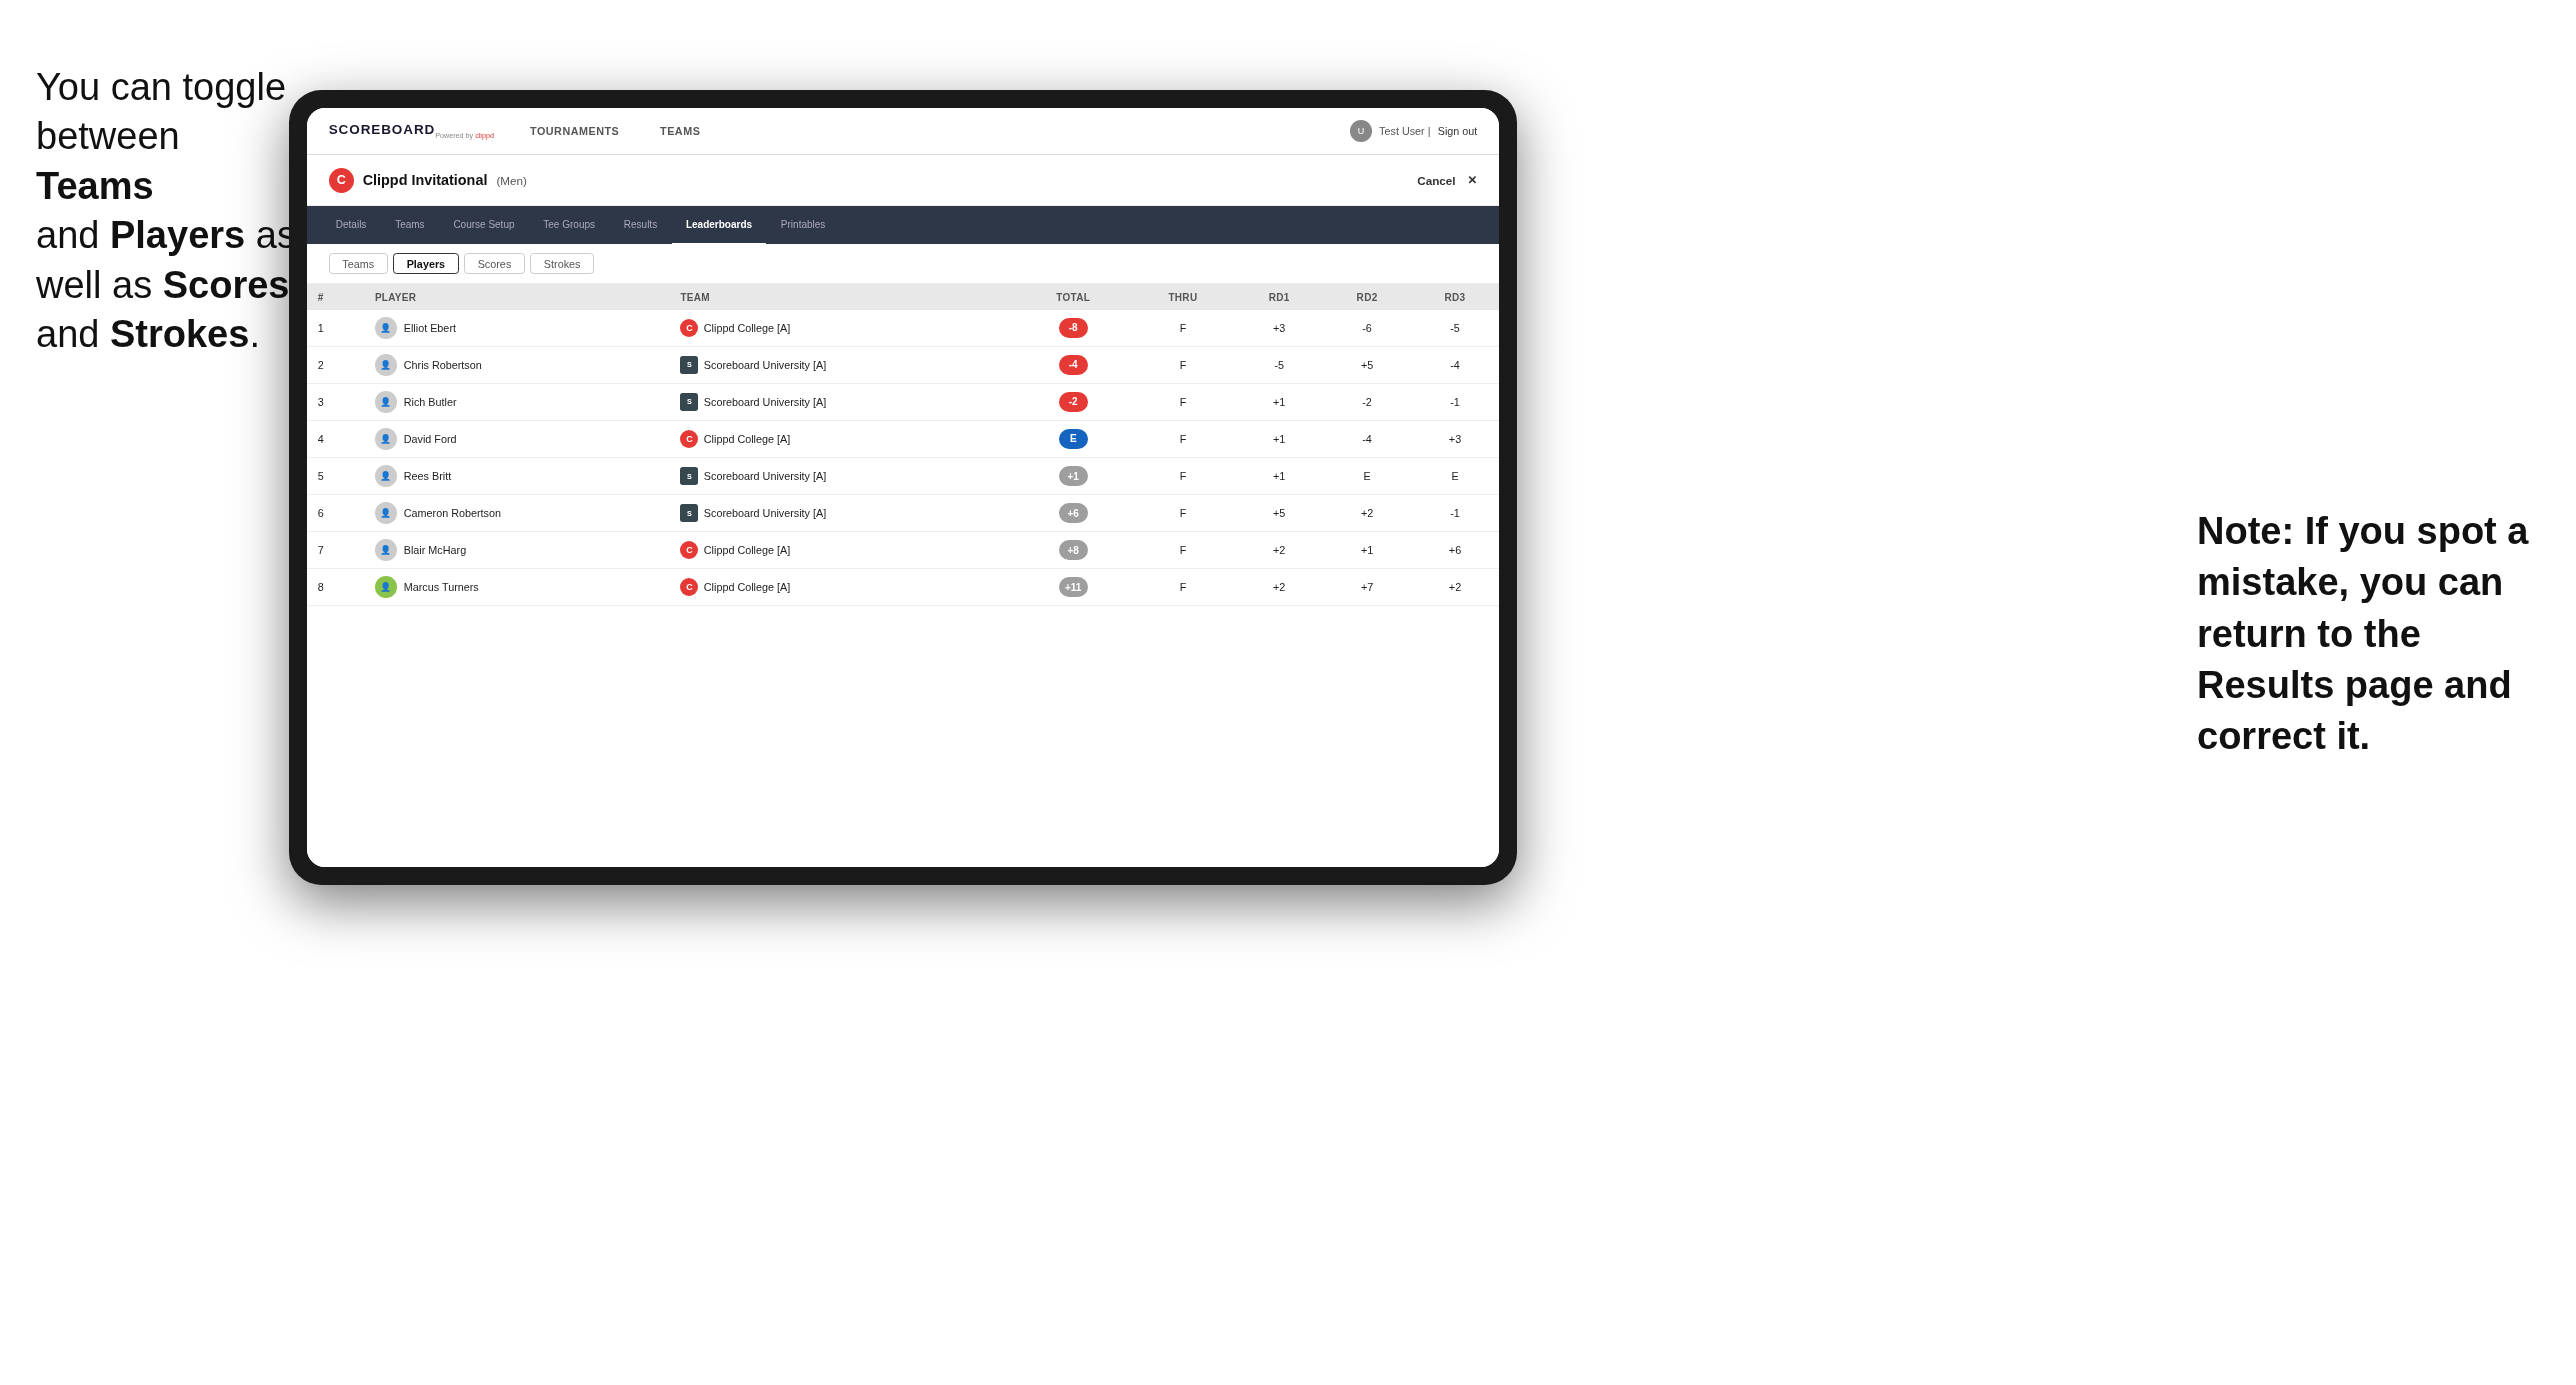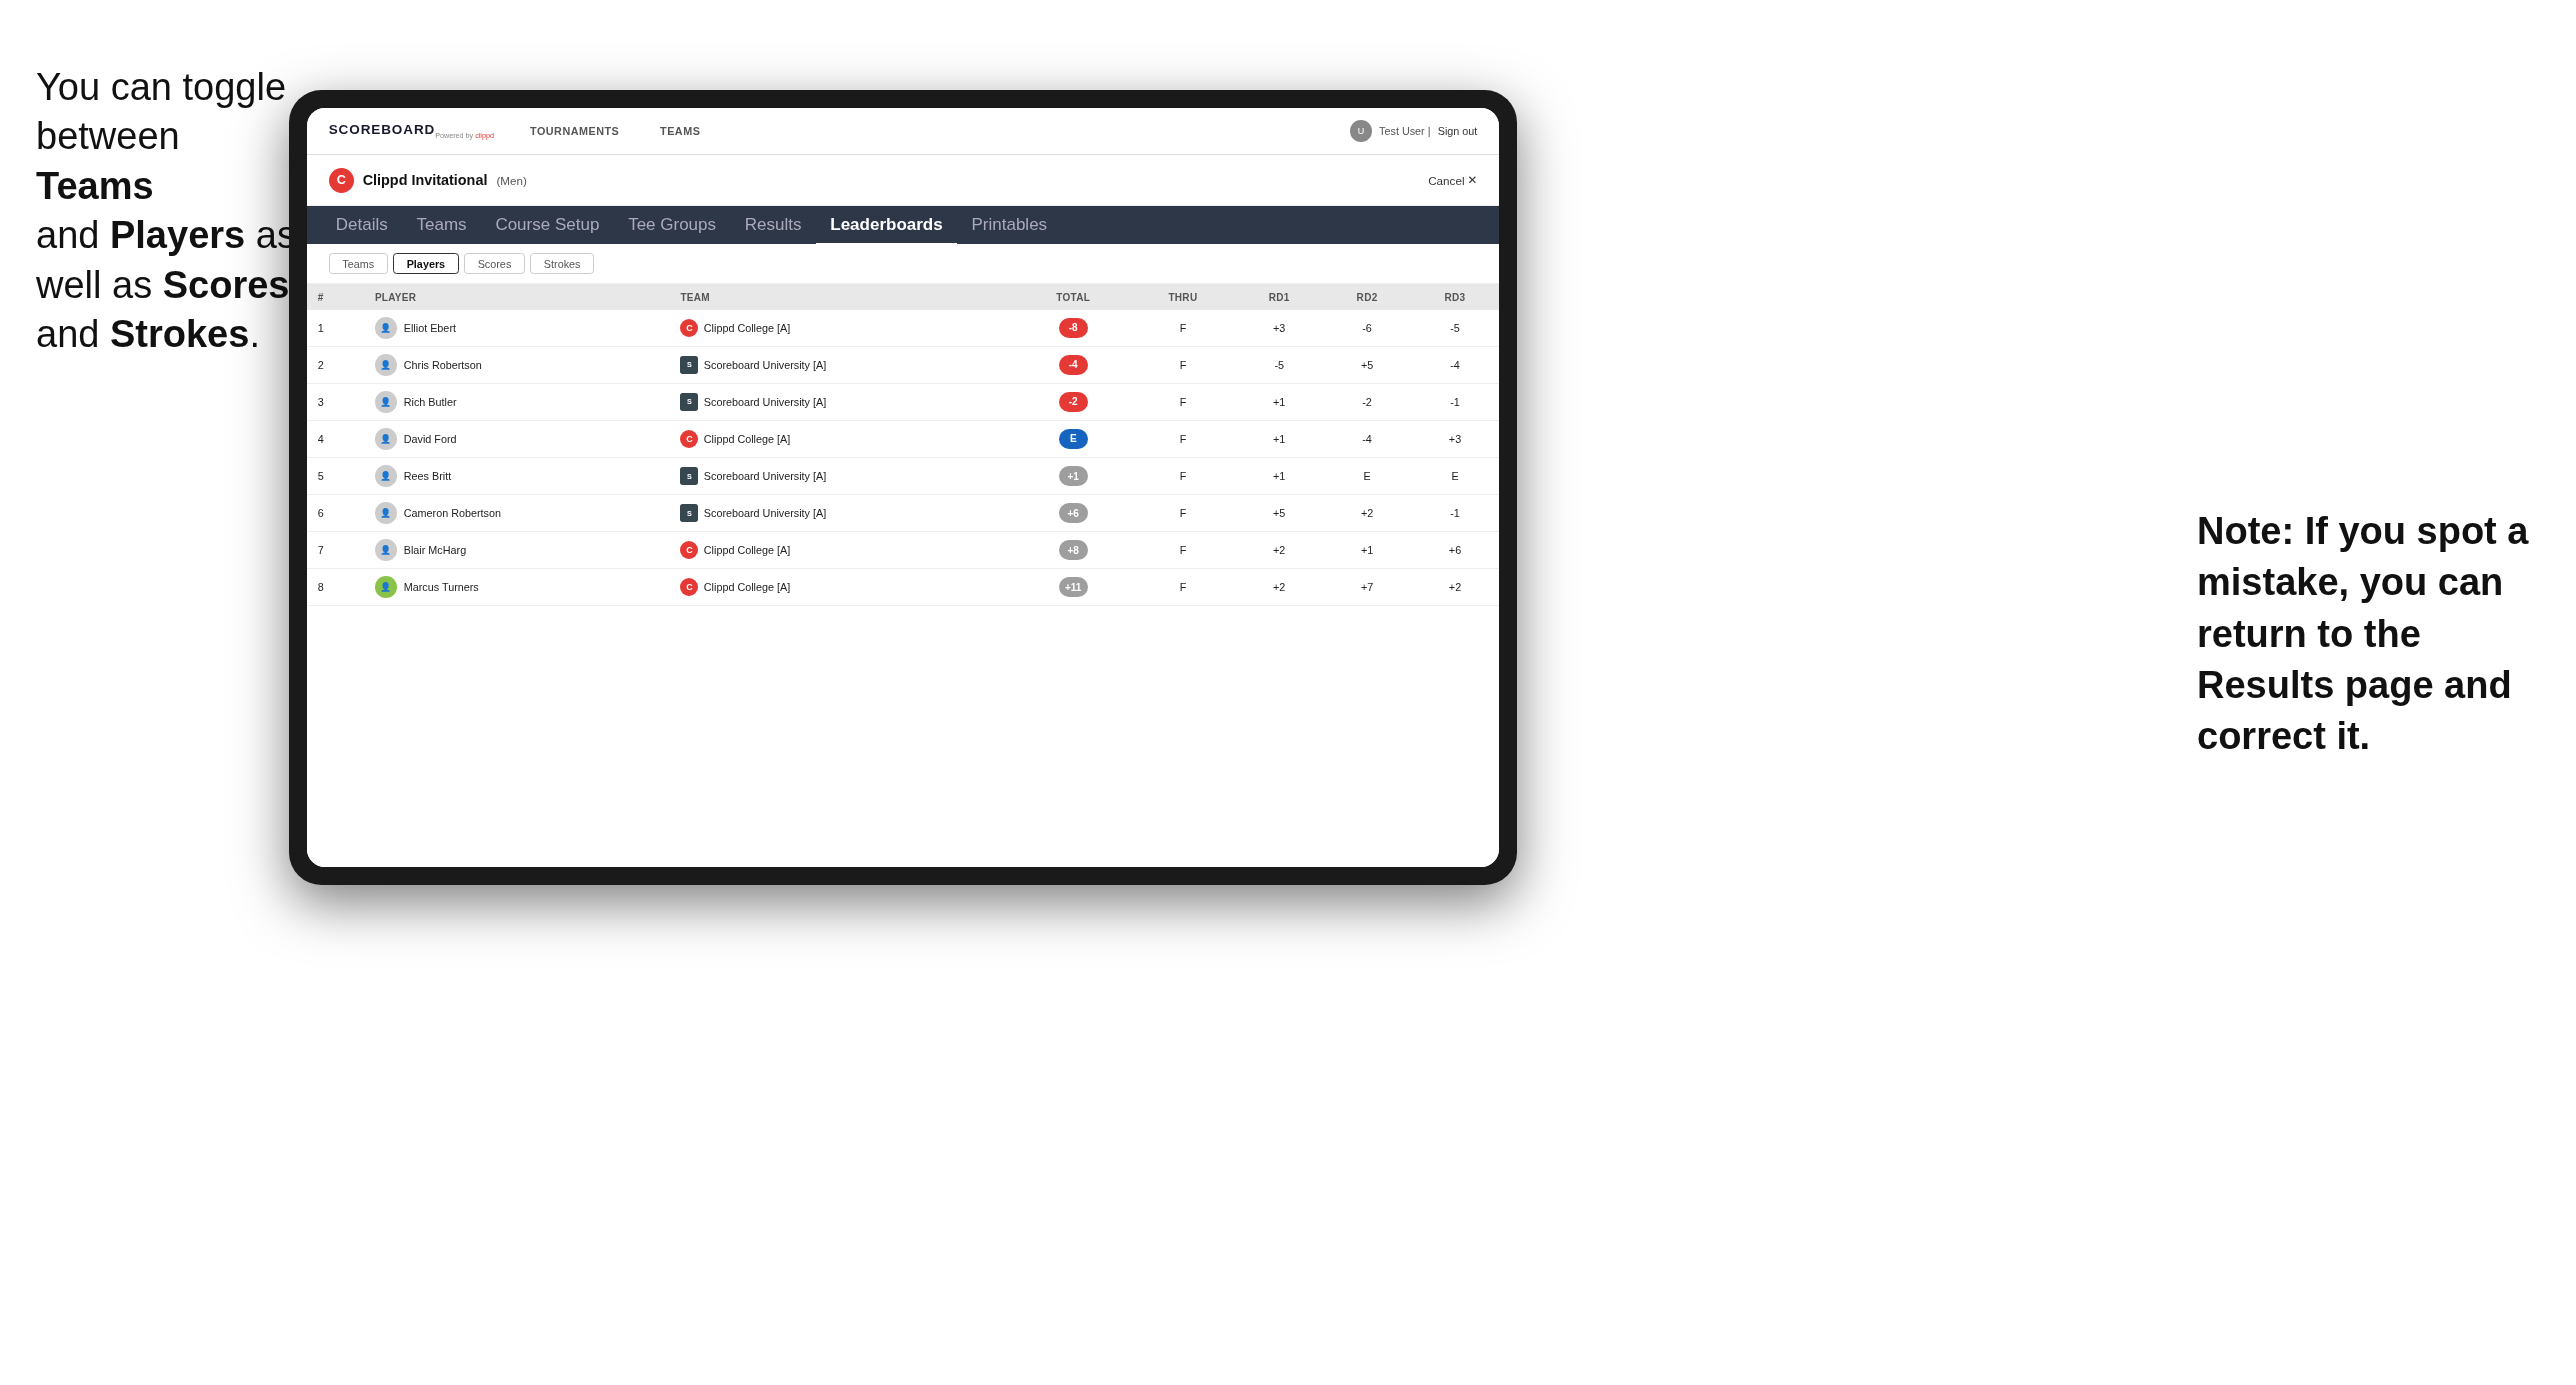--- a/index.html
+++ b/index.html
@@ -156,38 +156,39 @@
       font-size: 11.7px;
       font-weight: 400;
       color: #555;
     }
     .cancel-btn {
       font-size: 11.7px;
       color: #333;
       cursor: pointer;
       display: flex;
       align-items: center;
-      gap: 3px;
+      gap: 12px;
+      font-weight: bold;
     }
 
     
     .tab-nav {
       background: #2d3748;
       display: flex;
       align-items: center;
       padding: 0 14.4px;
       height: 38px;
       flex-shrink: 0;
     }
     .tab-item {
       padding: 0 14.4px;
       height: 38px;
       display: flex;
       align-items: center;
-      font-size: 17px;
+      font-size: 10px;
       color: #aab;
       cursor: pointer;
       border-bottom: 1.8px solid transparent;
     }
     .tab-item.active {
       color: #fff;
       border-bottom: 1.8px solid #fff;
       font-weight: 700;
     }
 

